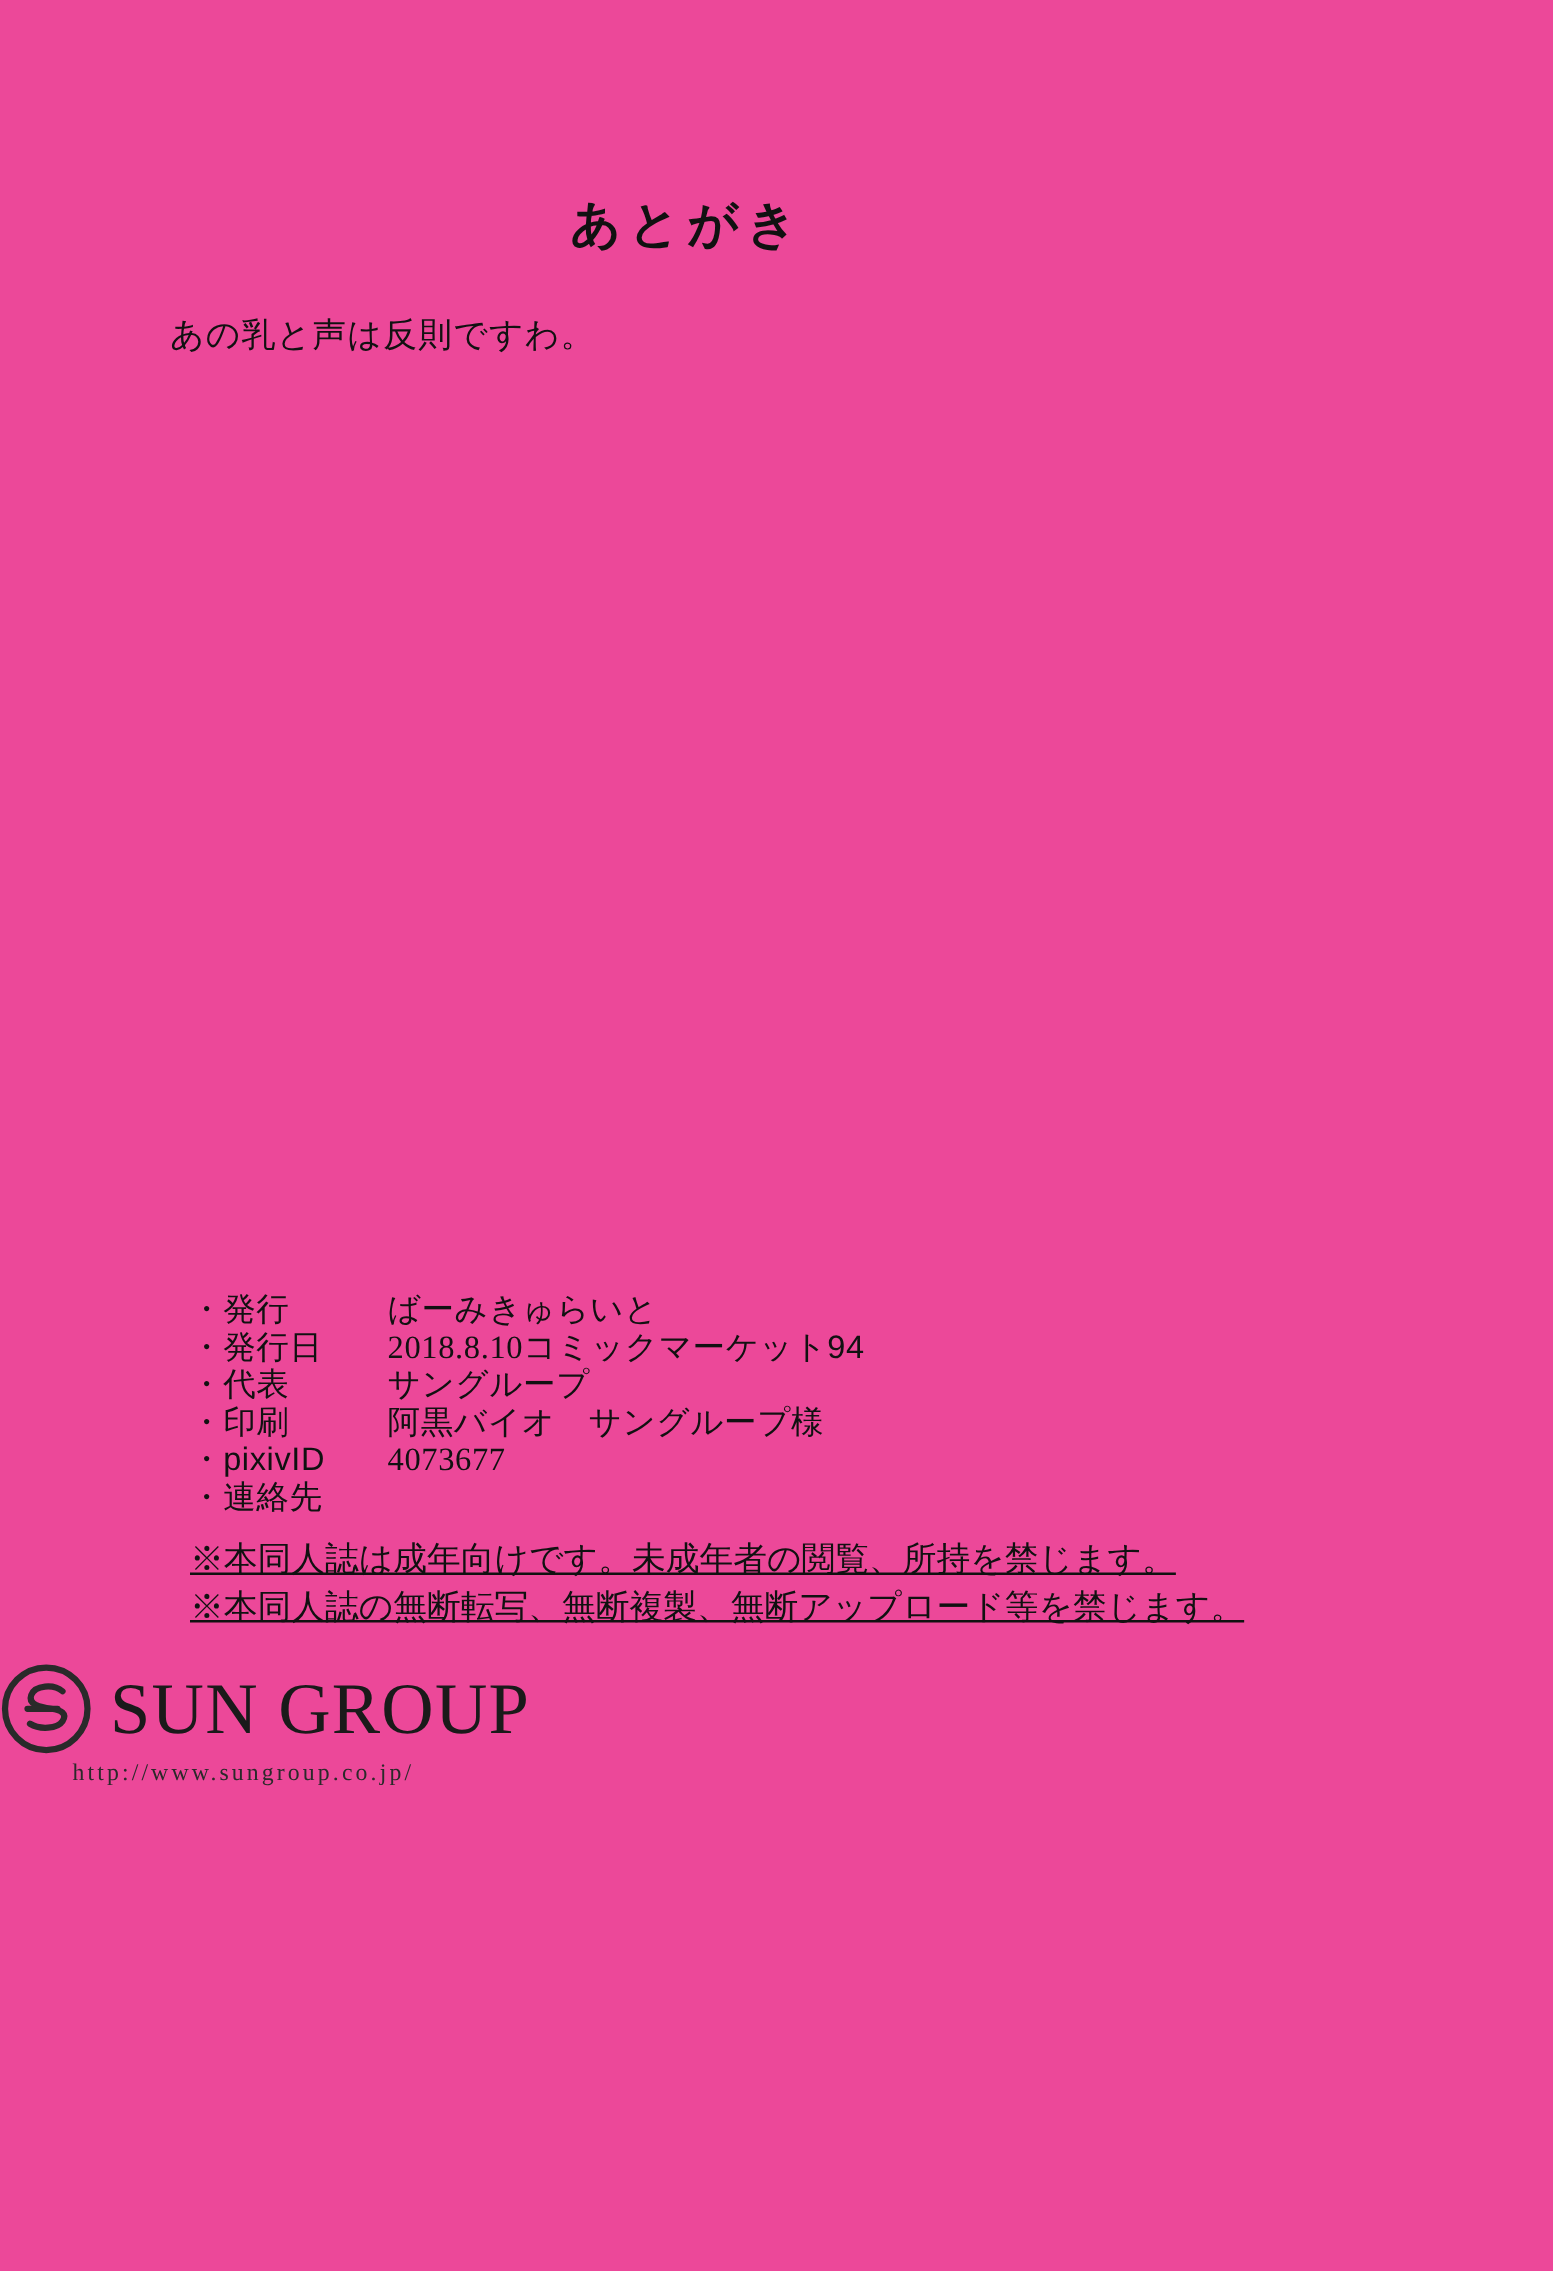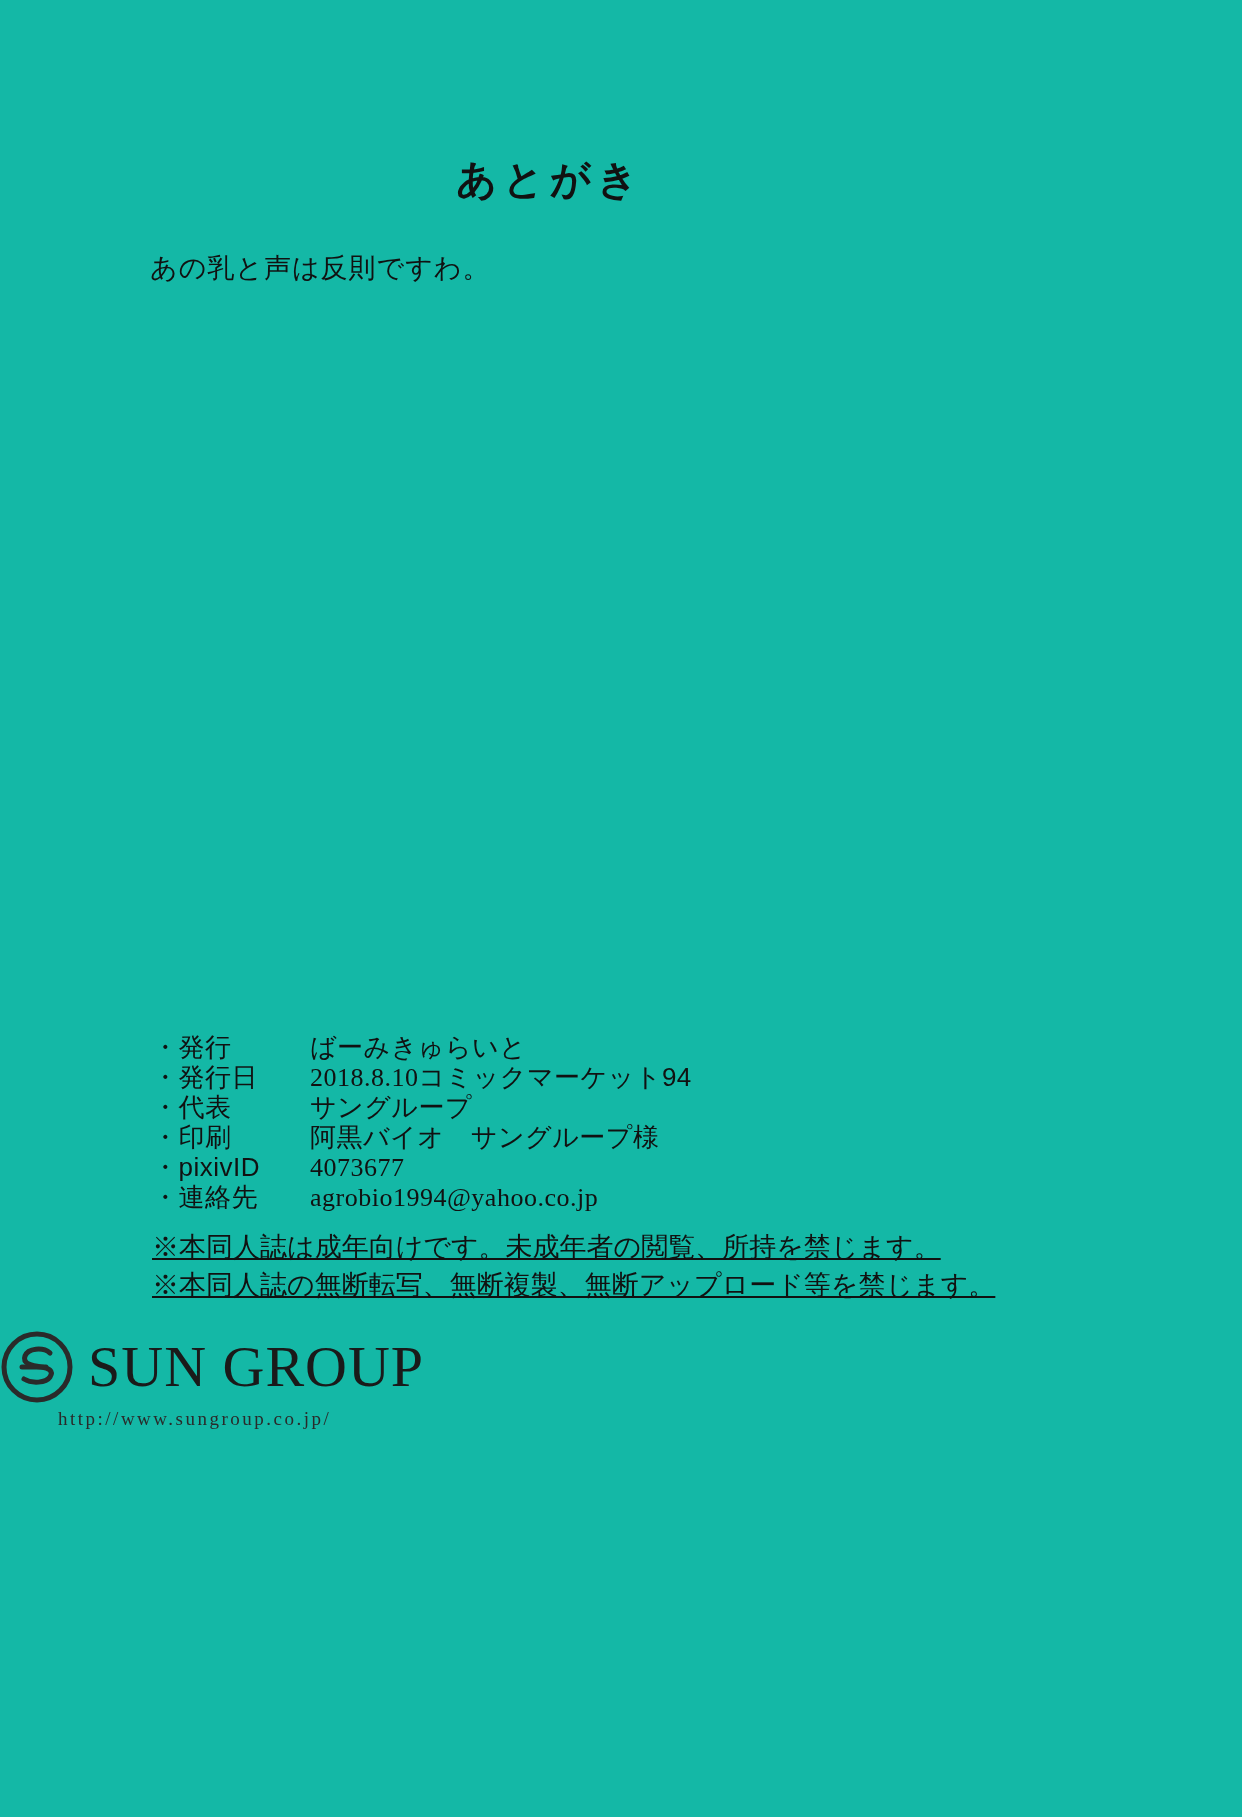--- a/index.html
+++ b/index.html
@@ -12,40 +12,40 @@
     height: 1817px;
     position: relative;
     font-family: "Liberation Sans", sans-serif;
     color: #1a1a1a;
     overflow: hidden;
   }
 
   .page {
     position: absolute;
     inset: 0;
-    background: #14b8a6;
+    background: #ec4899;
   }
 
   
   .afterword-title {
     position: absolute;
     top: 152px;
     left: 0;
     width: 1100px;
     text-align: center;
     font-size: 40px;
     font-weight: 700;
     letter-spacing: 6px;
     color: #111;
   }
 
   .afterword-body {
     position: absolute;
     top: 250px;
-    left: 150px;
+    left: 136px;
     font-size: 27px;
     letter-spacing: 1px;
     color: #111;
   }
 
   
   .colophon {
     position: absolute;
     top: 1032px;
     left: 152px;
@@ -148,21 +148,20 @@
       <span class="colophon-value">阿黒バイオ　サングループ</span>
       <span class="gap"></span>
       <span class="colophon-value">様</span>
     </div>
     <div class="colophon-row">
       <span class="colophon-label">・pixivID</span>
       <span class="colophon-value mono">4073677</span>
     </div>
     <div class="colophon-row">
       <span class="colophon-label">・連絡先</span>
-      <span class="colophon-value mono">agrobio1994@yahoo.co.jp</span>
     </div>
   </div>
 
   <div class="notices">
     <div>※本同人誌は成年向けです。未成年者の閲覧、所持を禁じます。</div>
     <div>※本同人誌の無断転写、無断複製、無断アップロード等を禁じます。</div>
   </div>
 
   <div class="logo-wrap">
     <div class="logo-row">

